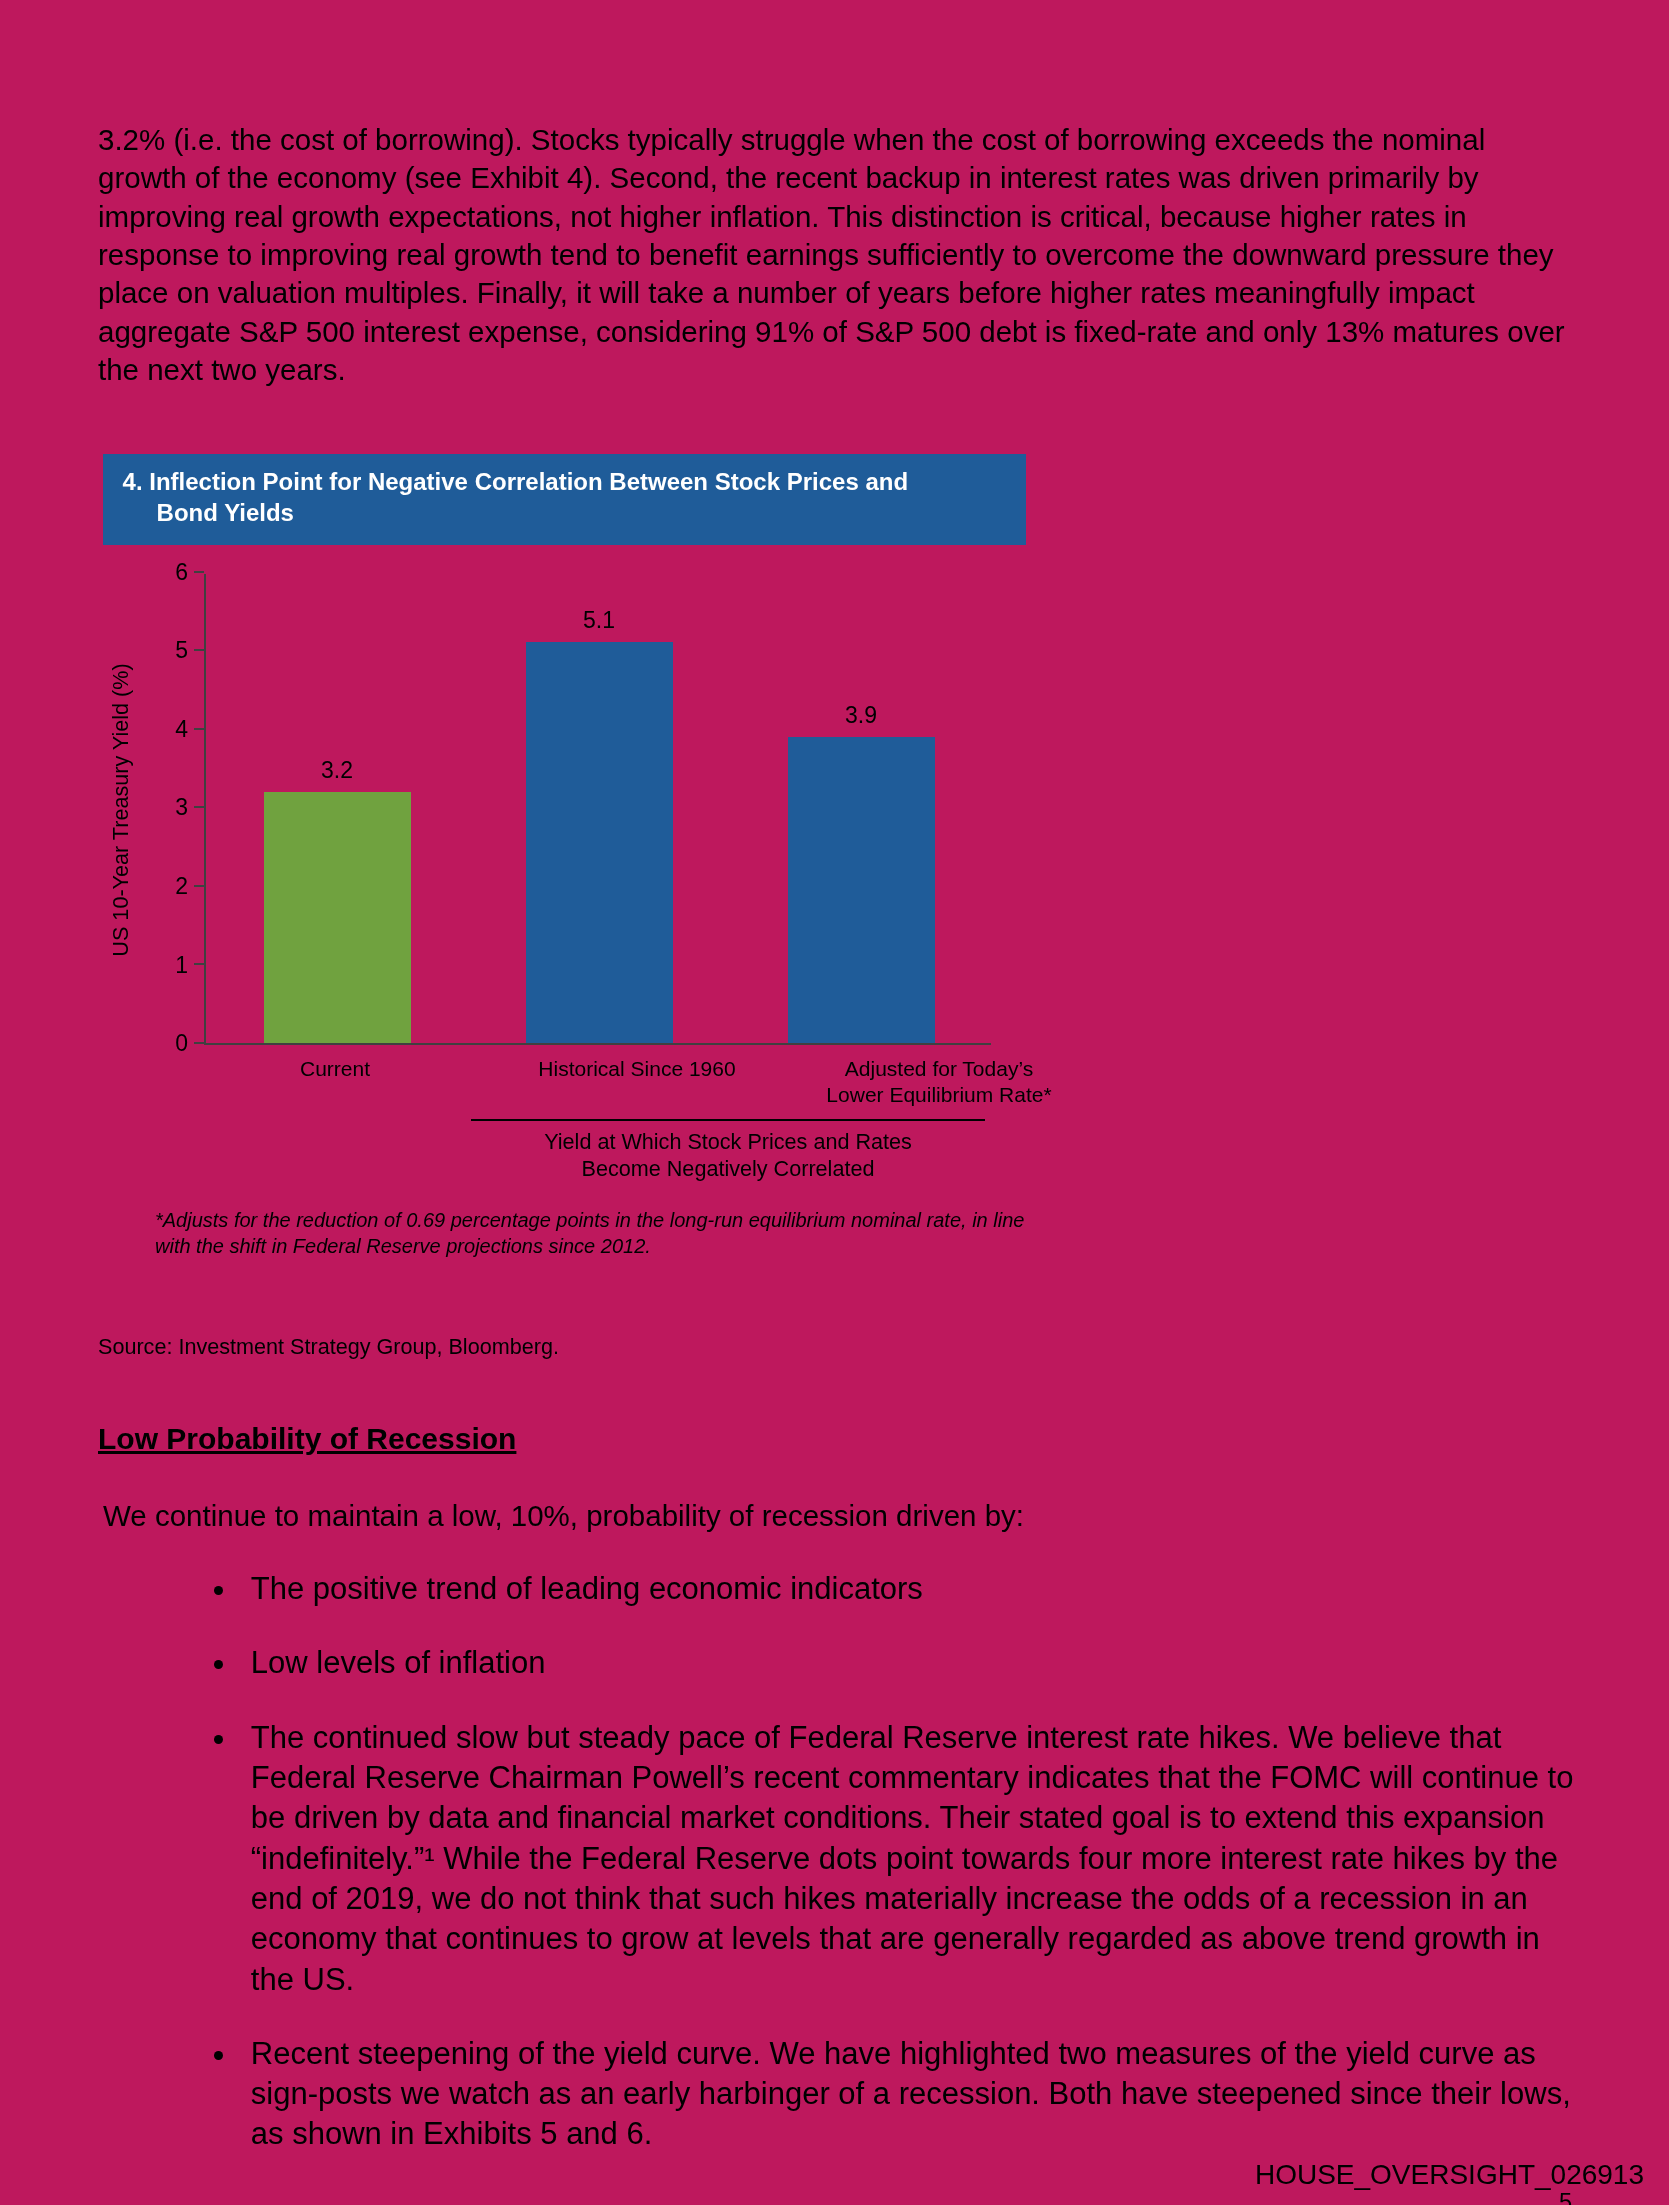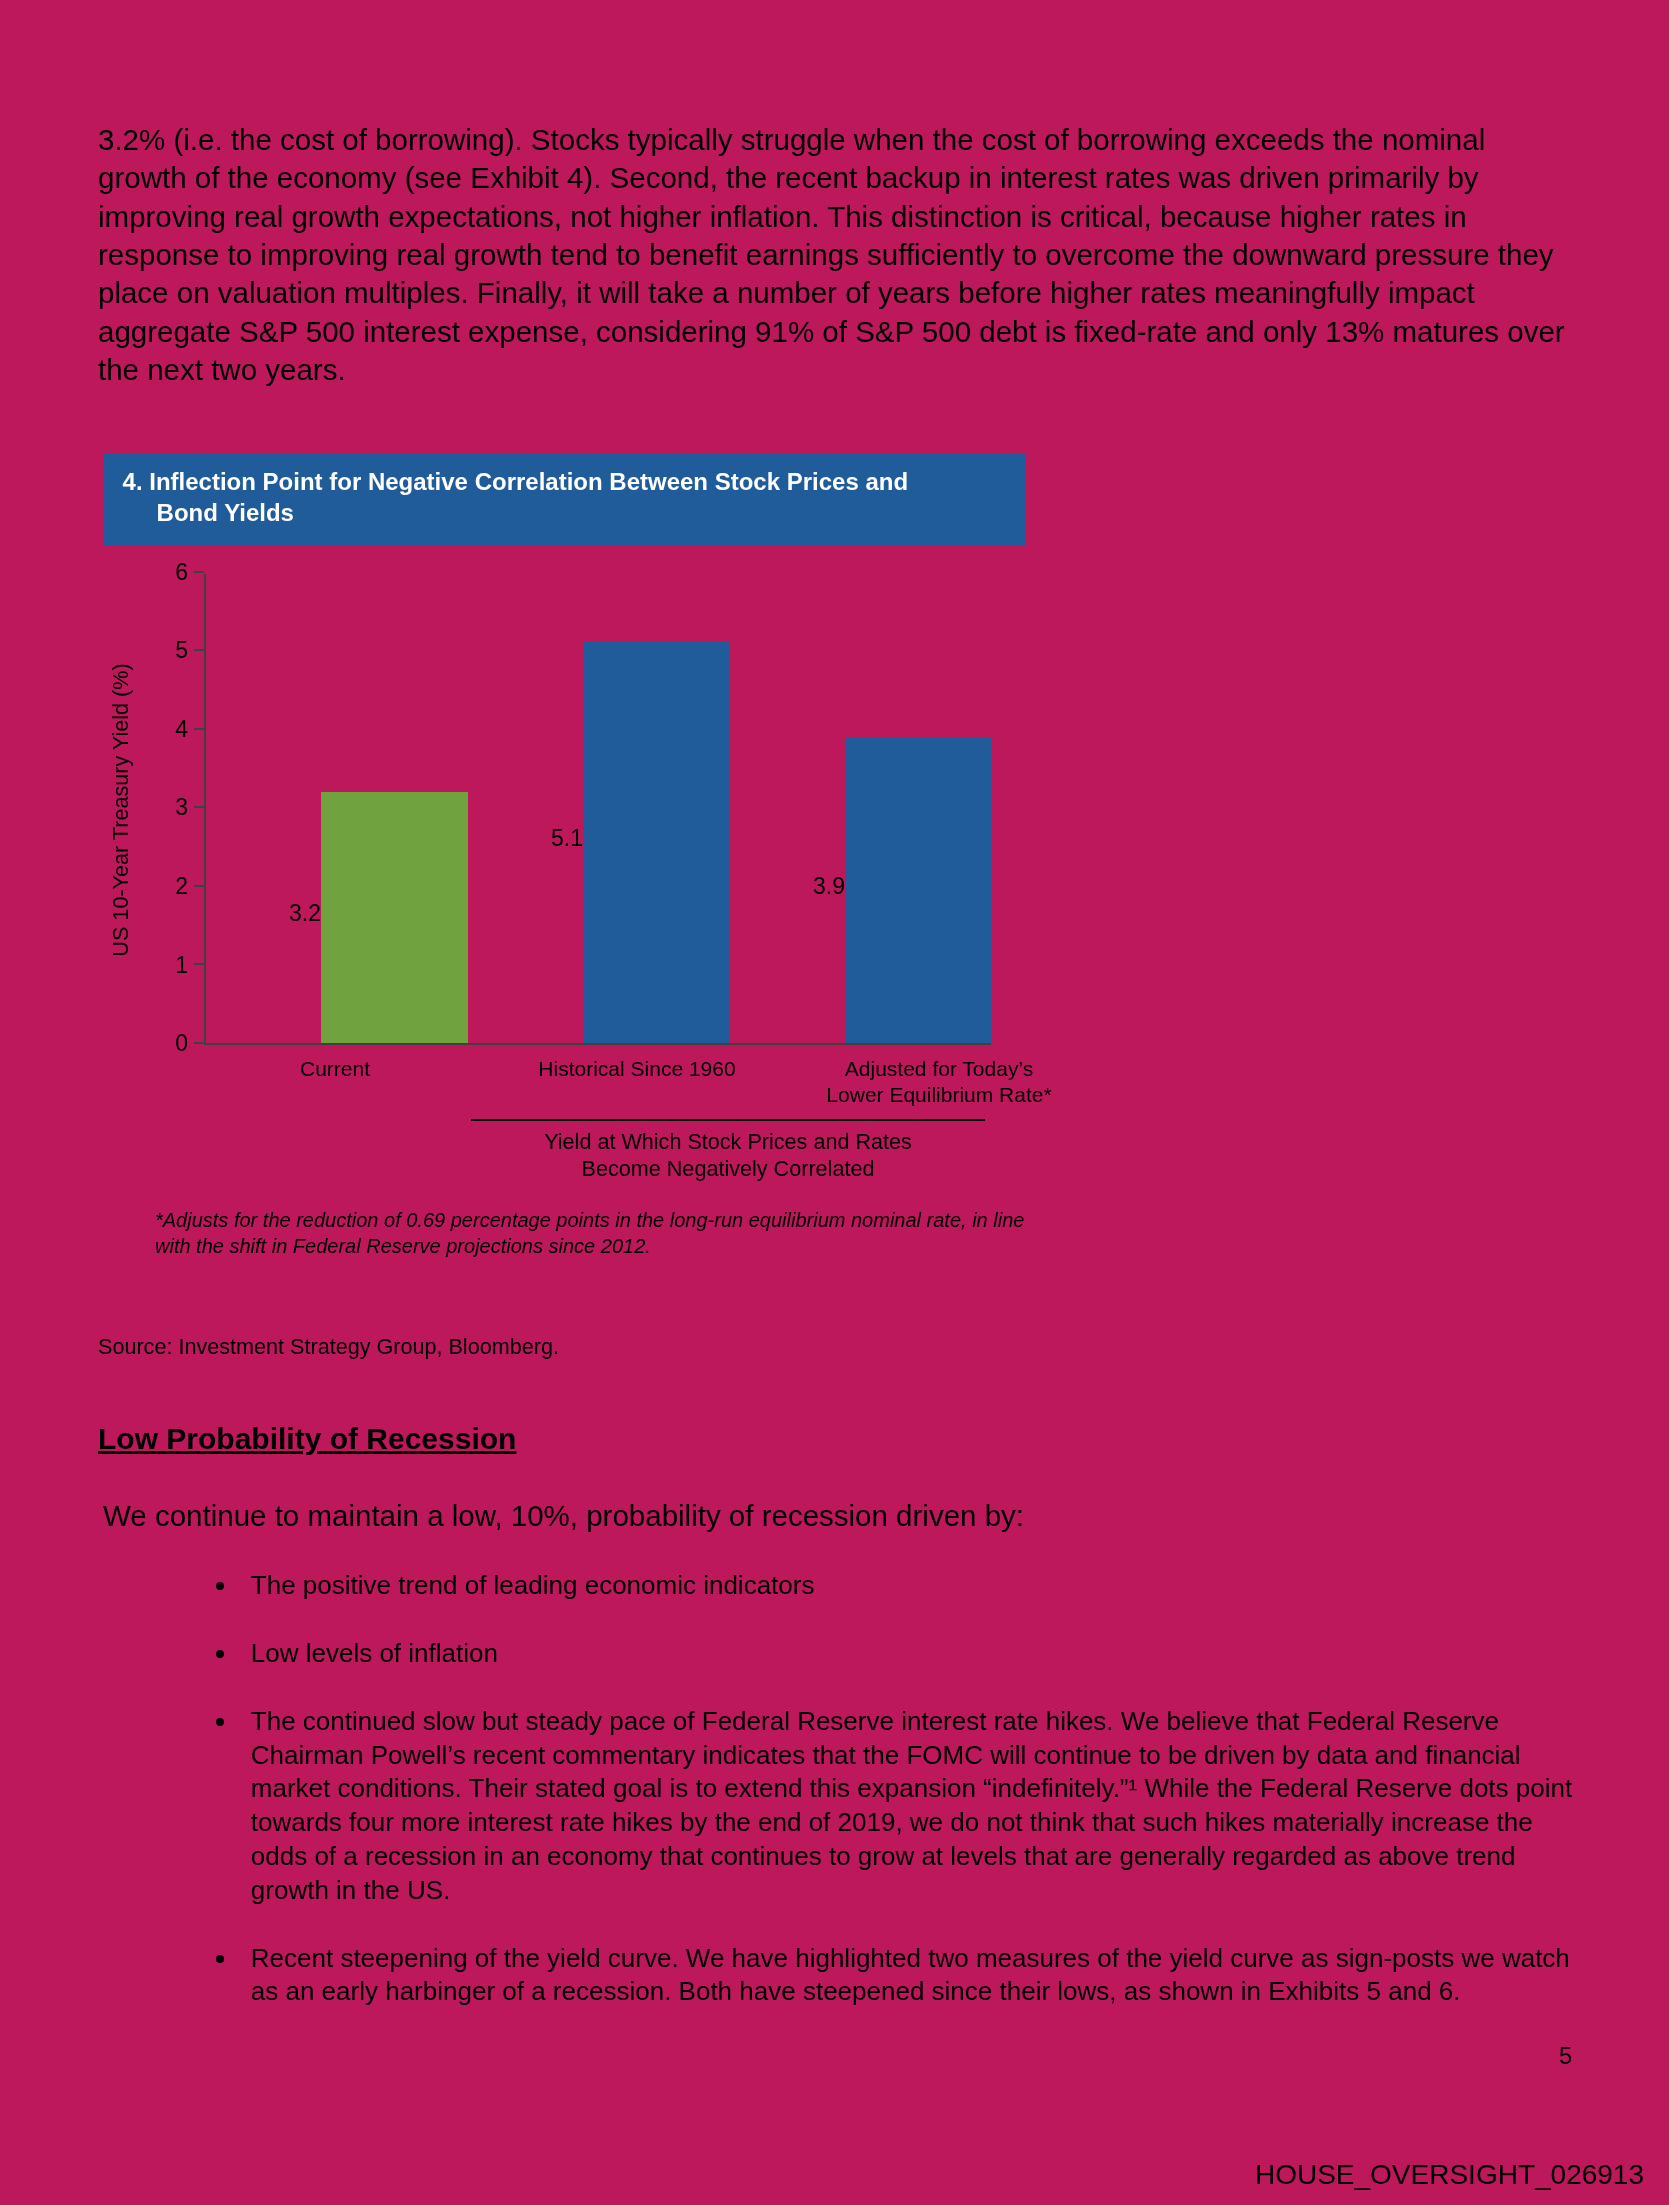--- a/index.html
+++ b/index.html
@@ -78,21 +78,21 @@
   .bars {
     position: absolute;
     left: 0; right: 0; top: 0; bottom: 0;
     display: flex;
     align-items: flex-end;
   }
   .bar-col {
     width: 262px;
     flex: none;
     display: flex;
-    flex-direction: row;
+    flex-direction: column;
     align-items: center;
     justify-content: flex-end;
   }
   .bar-value { font-size: 23px; margin-bottom: 7.9px; }
   .bar { width: 147px; }
   .cats { display: flex; margin-top: 10.5px; width: 787px; gap: 40px; }
   .cat {
     width: 262px;
     flex: none;
     text-align: center;
@@ -135,21 +135,21 @@
     margin: 41px 92px 0 103px;
     font-size: 29.5px;
     line-height: 1.3;
   }
   ul.bullets {
     margin: 34px 92px 0 0;
     padding-left: 239px;
     list-style: disc;
   }
   ul.bullets li {
-    font-size: 26px;
+    font-size: 31px;
     line-height: 1.3;
     padding-left: 11.8px;
     margin-bottom: 34px;
   }
   .page-number {
     margin: 6.5px 97px 0 0;
     text-align: right;
     font-size: 23.6px;
   }
   .stamp {

